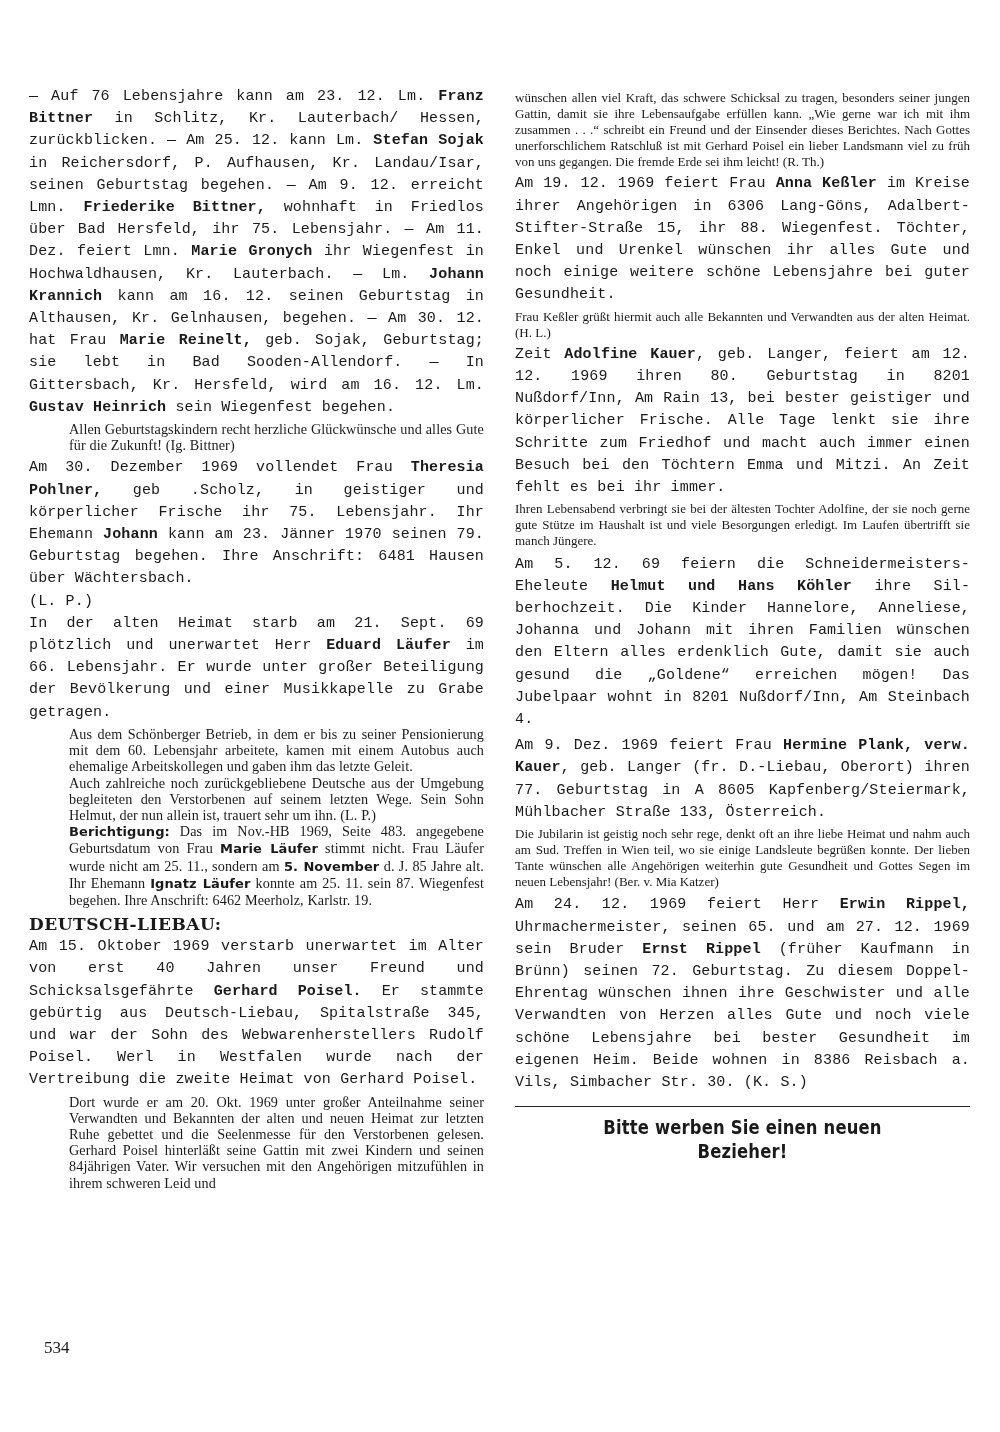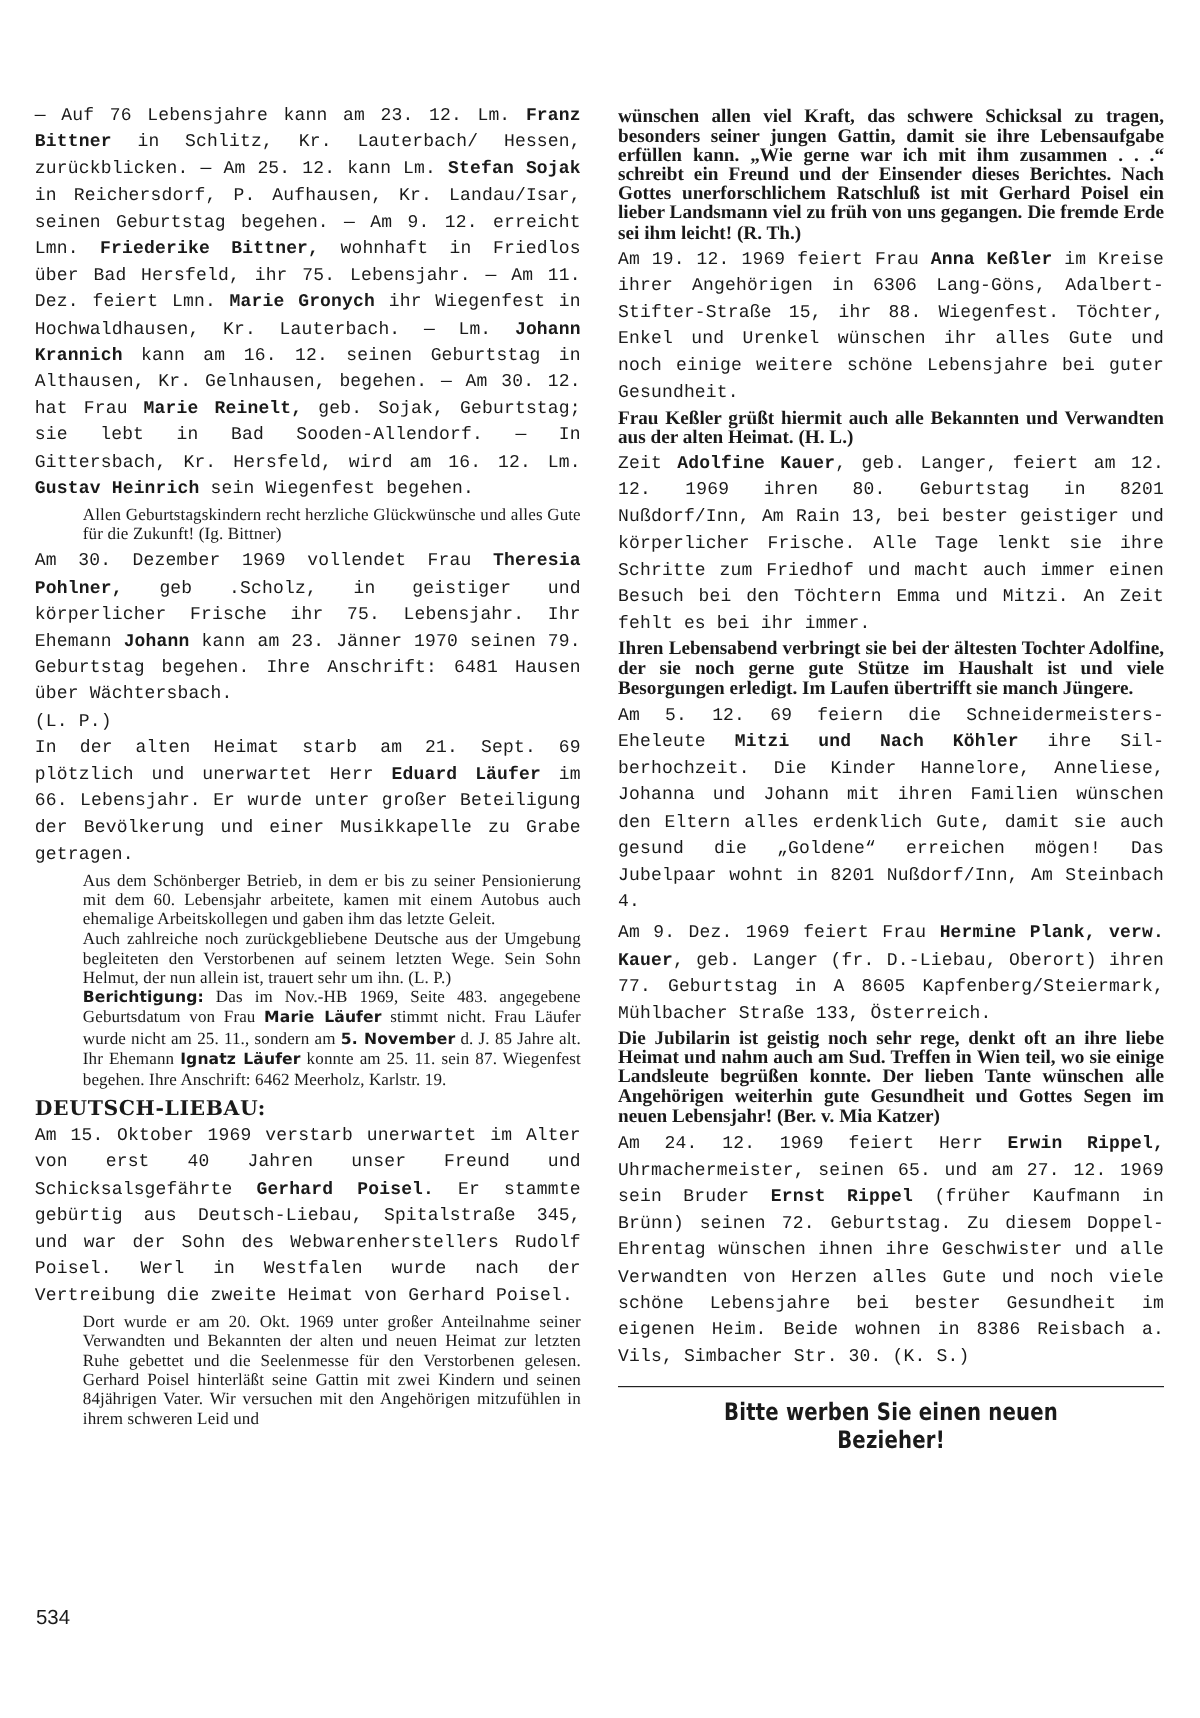--- a/index.html
+++ b/index.html
@@ -4,31 +4,31 @@
 <style>
   html, body { margin: 0; padding: 0; background: #ffffff; }
   body { width: 1000px; height: 1432px; position: relative; overflow: hidden; color: #1a1a1a; }
   .page { position: absolute; left: 0; top: 0; width: 1000px; height: 1432px; }
   .col { position: absolute; top: 86px; }
   .col-left { left: 29px; width: 455px; }
   .col-right { left: 515px; width: 455px; top: 90px; }
   p { margin: 0; text-align: justify; hyphens: manual; }
   .big { font-family: Liberation Mono, monospace; font-size: 15px; line-height: 22.2px; letter-spacing: 0.15px; }
   .small { font-family: "Liberation Serif", serif; font-size: 14.2px; line-height: 16.2px; letter-spacing: 0.1px; margin-left: 40px; }
-  .small-right { font-family: "Liberation Serif", serif; font-size: 16px; line-height: 16.1px; font-weight: bold; }
+  .small-right { font-family: "Liberation Serif", serif; font-size: 13px; line-height: 16.1px; }
   b { font-weight: bold; }
   .small .sb, .small-right .sb { font-family: "DejaVu Sans", sans-serif; font-weight: bold; font-size: 13px; }
   .signoff { text-align: left; }
   .heading { font-family: "DejaVu Serif", serif; font-weight: bold; font-size: 17px; letter-spacing: 0.5px; margin: 6px 0 2px 0; }
   .gap4 { margin-top: 4px; }
   .gap3 { margin-top: 3px; }
   .gap2 { margin-top: 2px; }
   .rule { border-top: 1.5px solid #222; margin: 12px 0 8px 0; }
   .slogan { font-family: "DejaVu Sans", sans-serif; font-weight: bold; font-size: 20px; text-align: center; transform: scaleX(0.82); letter-spacing: 0.2px; }
-  .page-number { position: absolute; left: 30px; top: 1338px; font-family: Liberation Sans, sans-serif; font-size: 17px; }
+  .page-number { position: absolute; left: 44px; top: 1338px; font-family: Liberation Serif, serif; font-size: 17px; }
 </style>
 </head>
 <body>
 
 <div class="page">
 
   <div class="col col-left">
     <p class="big">
       <span>— Auf 76 Lebensjahre kann am 23. 12. Lm. </span><b>Franz Bittner</b><span> in Schlitz, Kr. Lauterbach/ Hessen, zurückblicken. — Am 25. 12. kann Lm. </span><b>Stefan Sojak</b><span> in Reichersdorf, P. Auf­hausen, Kr. Landau/Isar, seinen Geburtstag begehen. — Am 9. 12. erreicht Lmn. </span><b>Frie­derike Bittner,</b><span> wohnhaft in Friedlos über Bad Hersfeld, ihr 75. Lebensjahr. — Am 11. Dez. feiert Lmn. </span><b>Marie Gronych</b><span> ihr Wiegenfest in Hochwaldhausen, Kr. Lau­terbach. — Lm. </span><b>Johann Krannich</b><span> kann am 16. 12. seinen Geburtstag in Althausen, Kr. Gelnhausen, begehen. — Am 30. 12. hat Frau </span><b>Marie Reinelt,</b><span> geb. Sojak, Geburtstag; sie lebt in Bad Sooden-Allendorf. — In Gittersbach, Kr. Hersfeld, wird am 16. 12. Lm. </span><b>Gustav Heinrich</b><span> sein Wiegenfest bege­hen.</span>
     </p>
@@ -62,21 +62,21 @@
       <span>Am 19. 12. 1969 feiert Frau </span><b>Anna Keßler</b><span> im Kreise ihrer Angehörigen in 6306 Lang-Göns, Adalbert-Stifter-Straße 15, ihr 88. Wiegenfest. Töchter, Enkel und Urenkel wünschen ihr alles Gute und noch einige weitere schöne Lebensjahre bei guter Ge­sundheit.</span>
     </p>
     <p class="small-right gap2">Frau Keßler grüßt hiermit auch alle Bekannten und Verwandten aus der alten Heimat. (H. L.)</p>
 
     <p class="big gap3">
       <span>Zeit </span><b>Adolfine Kauer</b><span>, geb. Langer, feiert am 12. 12. 1969 ihren 80. Geburtstag in 8201 Nußdorf/Inn, Am Rain 13, bei bester geisti­ger und körperlicher Frische. Alle Tage lenkt sie ihre Schritte zum Friedhof und macht auch immer einen Besuch bei den Töchtern Emma und Mitzi. An Zeit fehlt es bei ihr immer.</span>
     </p>
     <p class="small-right gap2">Ihren Lebensabend verbringt sie bei der ältesten Toch­ter Adolfine, der sie noch gerne gute Stütze im Haus­halt ist und viele Besorgungen erledigt. Im Laufen übertrifft sie manch Jüngere.</p>
 
     <p class="big gap4">
-      <span>Am 5. 12. 69 feiern die Schneidermeisters-Eheleute </span><b>Mitzi und Nach Köhler</b><span> ihre Sil­berhochzeit. Die Kinder Hannelore, Anne­liese, Johanna und Johann mit ihren Fa­milien wünschen den Eltern alles erdenk­lich Gute, damit sie auch gesund die „Gol­dene“ erreichen mögen! Das Jubelpaar wohnt in 8201 Nußdorf/Inn, Am Stein­bach 4.</span>
+      <span>Am 5. 12. 69 feiern die Schneidermeisters-Eheleute </span><b>Helmut und Hans Köhler</b><span> ihre Sil­berhochzeit. Die Kinder Hannelore, Anne­liese, Johanna und Johann mit ihren Fa­milien wünschen den Eltern alles erdenk­lich Gute, damit sie auch gesund die „Gol­dene“ erreichen mögen! Das Jubelpaar wohnt in 8201 Nußdorf/Inn, Am Stein­bach 4.</span>
     </p>
 
     <p class="big gap4">
       <span>Am 9. Dez. 1969 feiert Frau </span><b>Hermine Plank, verw. Kauer</b><span>, geb. Langer (fr. D.-Liebau, Oberort) ihren 77. Geburtstag in A 8605 Kapfenberg/Steiermark, Mühlbacher Straße 133, Österreich.</span>
     </p>
     <p class="small-right gap2">Die Jubilarin ist geistig noch sehr rege, denkt oft an ihre liebe Heimat und nahm auch am Sud. Treffen in Wien teil, wo sie einige Landsleute begrüßen konnte. Der lieben Tante wünschen alle Angehörigen weiterhin gute Gesundheit und Gottes Segen im neuen Lebens­jahr! (Ber. v. Mia Katzer)</p>
 
     <p class="big gap4">
       <span>Am 24. 12. 1969 feiert Herr </span><b>Erwin Rippel,</b><span> Uhrmachermeister, seinen 65. und am 27. 12. 1969 sein Bruder </span><b>Ernst Rippel</b><span> (früher Kaufmann in Brünn) seinen 72. Geburts­tag. Zu diesem Doppel-Ehrentag wünschen ihnen ihre Geschwister und alle Verwand­ten von Herzen alles Gute und noch viele schöne Lebensjahre bei bester Gesundheit im eigenen Heim. Beide wohnen in 8386 Reisbach a. Vils, Simbacher Str. 30. (K. S.)</span>
     </p>

